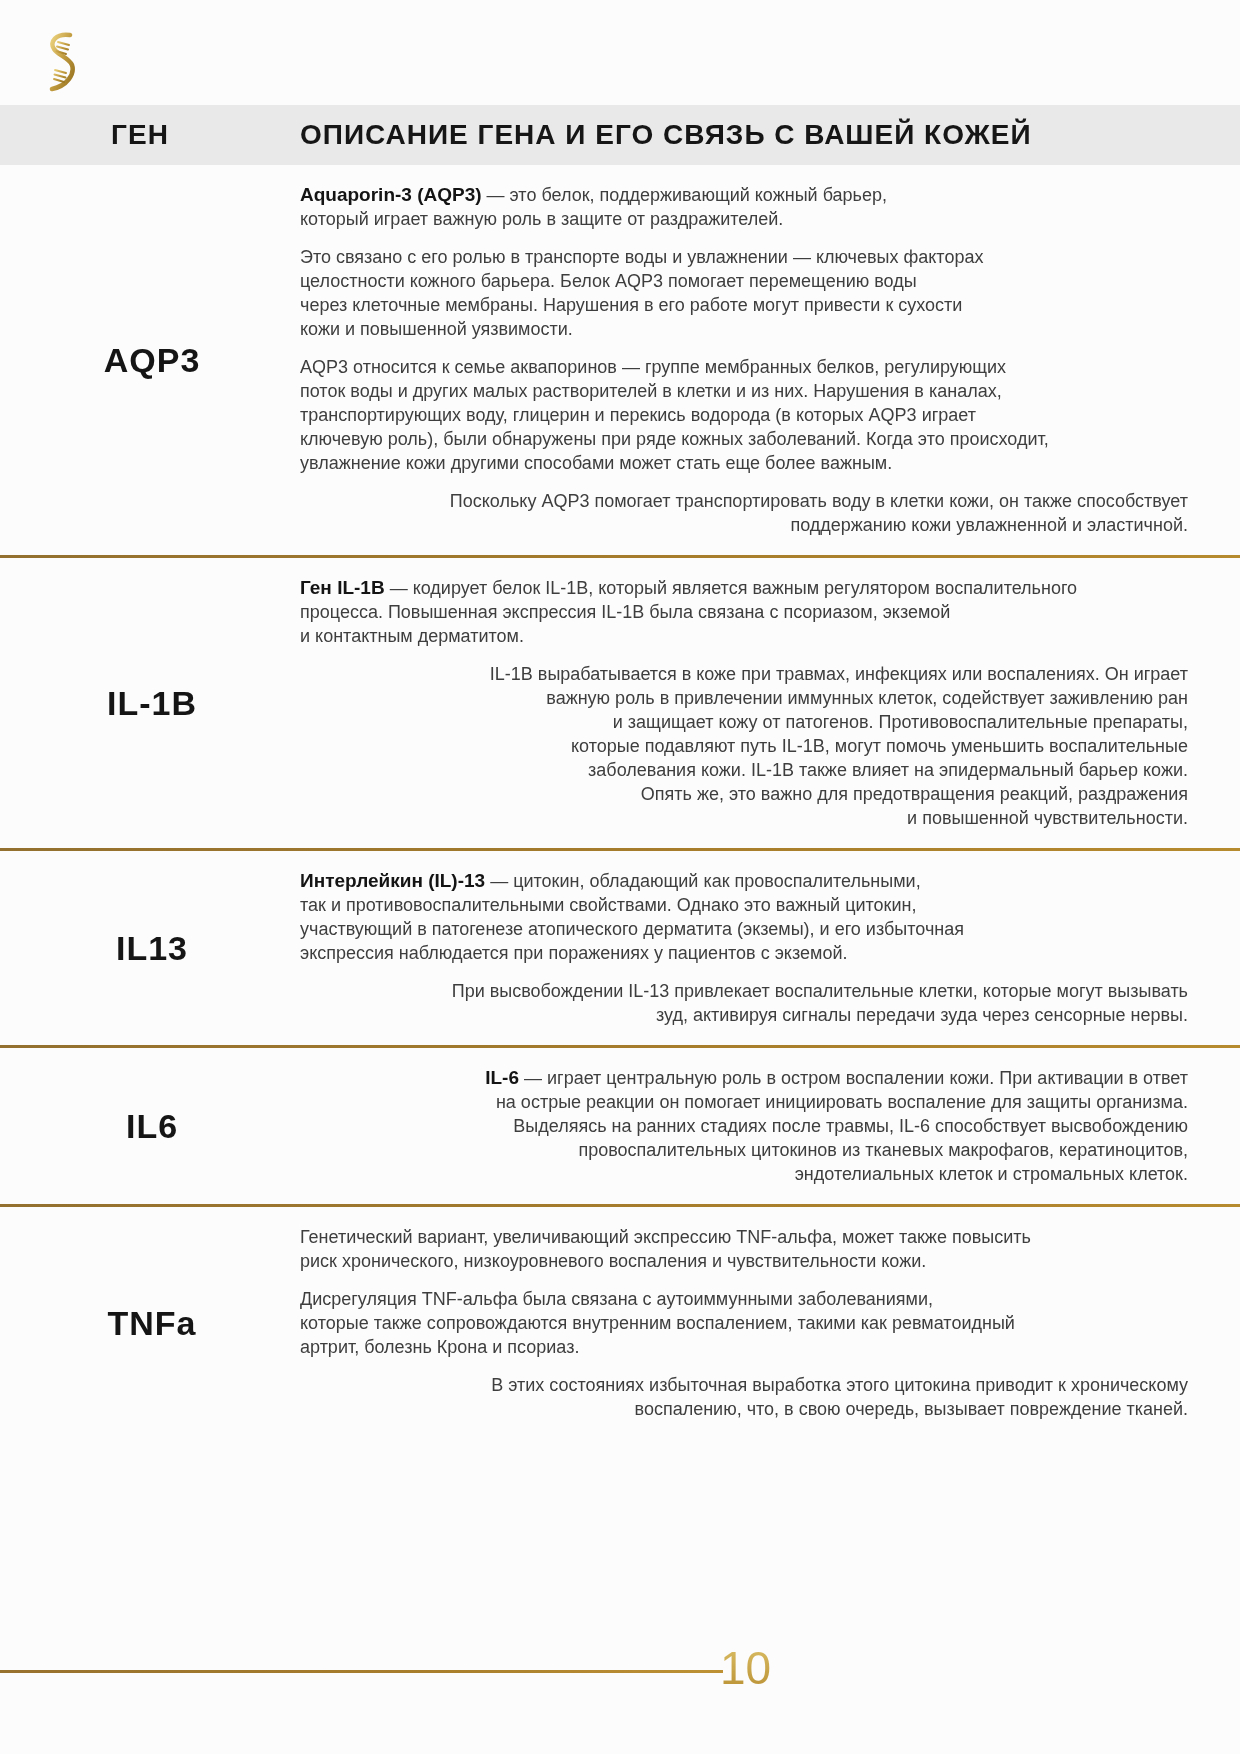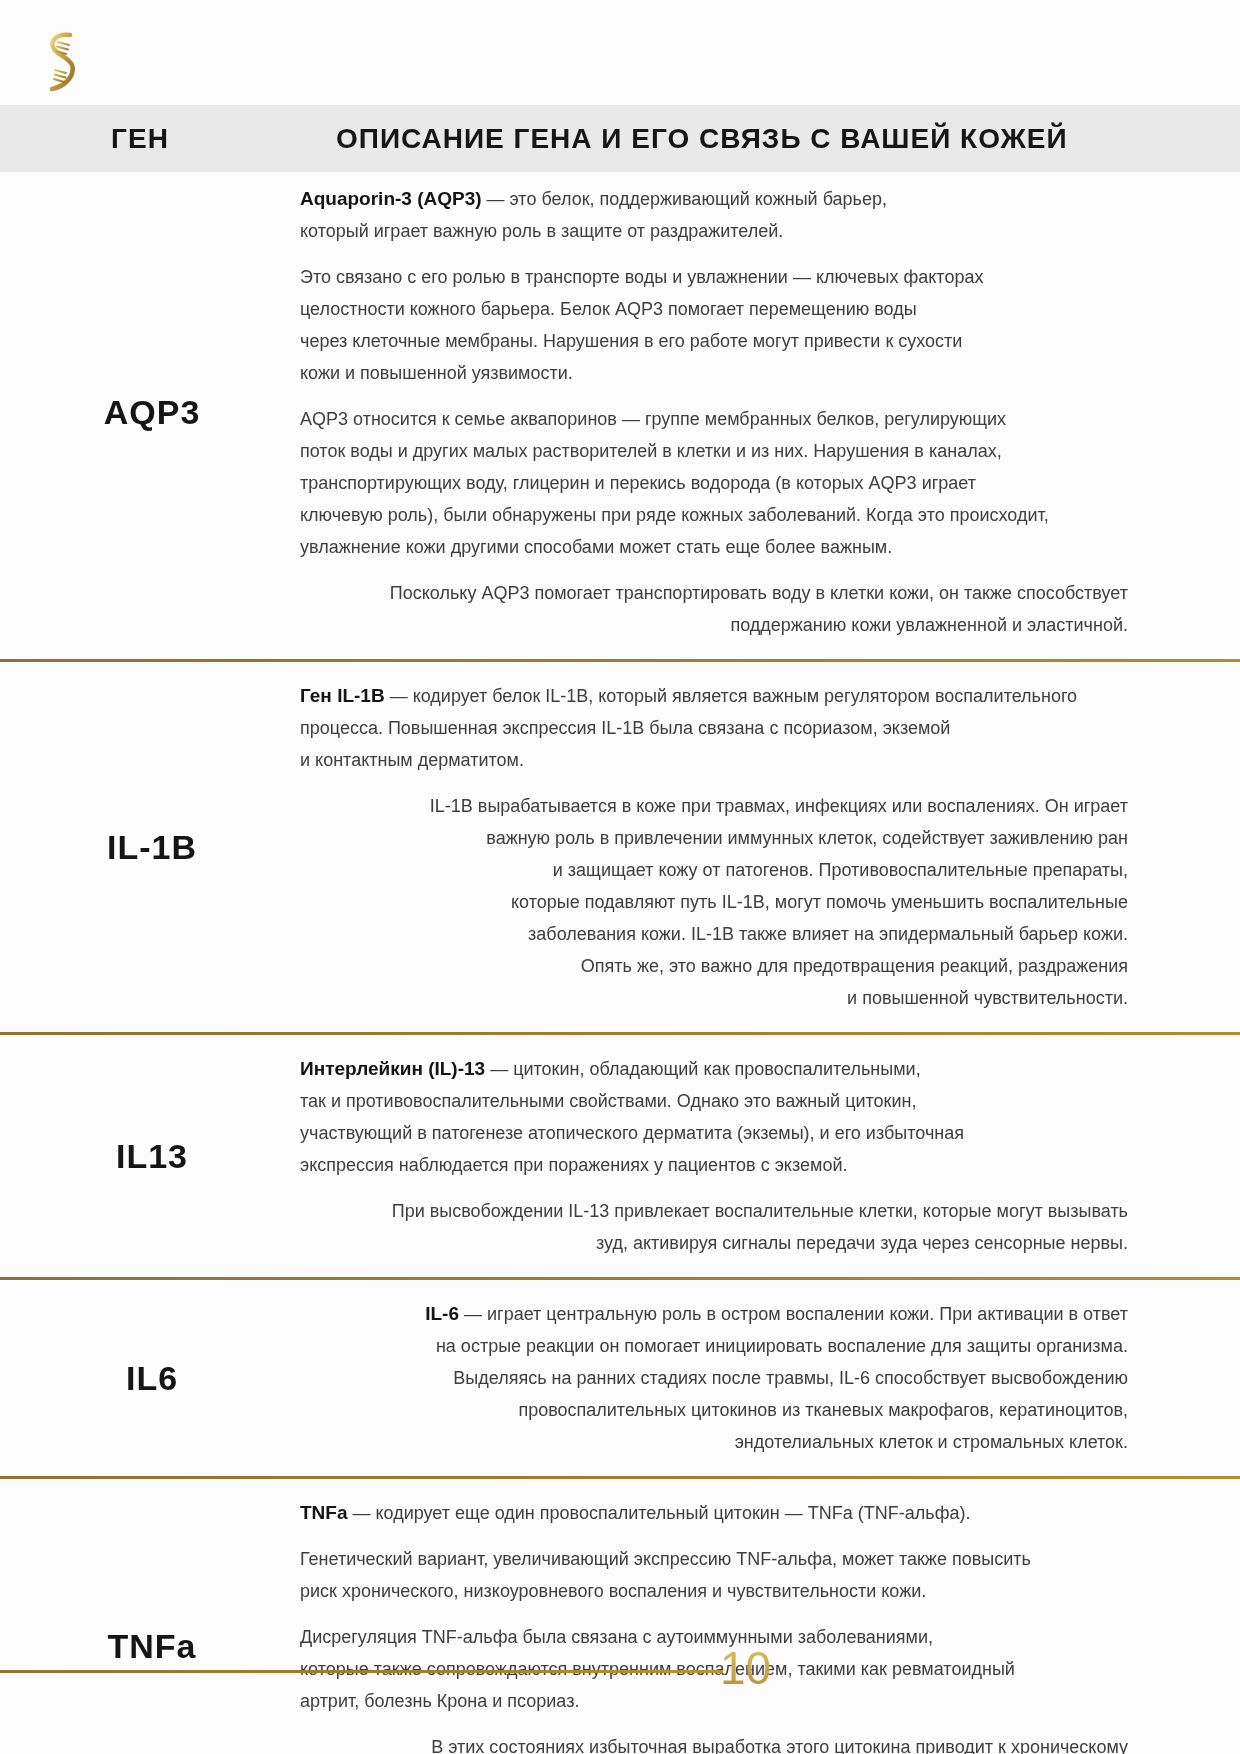--- a/index.html
+++ b/index.html
@@ -8,45 +8,45 @@
     width:1240px;
     height:1754px;
     background:#fcfcfc;
     font-family:"Liberation Sans", sans-serif;
     overflow:hidden;
   }
   
   .logo-wrap{position:absolute;top:32px;left:44px;width:36px;height:60px;}
   
   .table-header{
-    position:absolute;top:105px;left:0;right:0;height:67px;
+    position:absolute;top:105px;left:0;right:0;height:60px;
     background:#e9e9ea;
-    display:grid;grid-template-columns:280px 1fr;align-items:center;gap:36px;
+    display:grid;grid-template-columns:280px 1fr;align-items:center;
   }
   .hdr{
     font-size:28px;font-weight:bold;color:#161616;letter-spacing:1px;
   }
   .hdr-gene{text-align:center;}
   .hdr-desc{padding-left:20px;}
   
   .rows{position:absolute;top:165px;left:0;right:0;}
   .gene-row{
     display:grid;grid-template-columns:280px 1fr;
     padding:18px 0;
     border-bottom:3px solid transparent;
     border-image:linear-gradient(90deg,#93702f 0%,#a77d2c 55%,#b68a2e 100%) 1;
   }
   .gene-row:last-child{border-bottom:none;border-image:none;}
   .gene-cell{display:flex;align-items:center;justify-content:center;margin-left:24px;}
   .gene-label{
     font-size:34px;font-weight:bold;color:#151515;letter-spacing:1px;
   }
   .desc-cell{
-    padding-left:20px;padding-right:112px;
-    font-size:18px;line-height:32px;color:#3e3e3e;
+    padding-left:20px;padding-right:52px;
+    font-size:18px;line-height:24px;color:#3e3e3e;
   }
   .para{margin:0 0 14px 0;white-space:pre-line;}
   .para:last-child{margin-bottom:0;text-align:right;}
   .lead{color:#141414;font-weight:bold;font-size:19px;}
   
   .footer-rule{
     position:absolute;top:1670px;left:0;width:723px;height:3px;
     background:linear-gradient(90deg,#97712e 0%,#a87e2c 60%,#bd9134 100%);
   }
   .page-number{
@@ -146,21 +146,20 @@
 провоспалительных цитокинов из тканевых макрофагов, кератиноцитов,
 эндотелиальных клеток и стромальных клеток.</span></p>
         </div>
   </section>
 
   <section class="gene-row">
     <div class="gene-cell">
       <div class="gene-label">TNFa</div>
     </div>
     <div class="desc-cell">
-          <p class="para"><strong class="lead">TNFa</strong><span> — кодирует еще один провоспалительный цитокин — TNFa (TNF-альфа).</span></p>
           <p class="para">Генетический вариант, увеличивающий экспрессию TNF-альфа, может также повысить
 риск хронического, низкоуровневого воспаления и чувствительности кожи.</p>
           <p class="para">Дисрегуляция TNF-альфа была связана с аутоиммунными заболеваниями,
 которые также сопровождаются внутренним воспалением, такими как ревматоидный
 артрит, болезнь Крона и псориаз.</p>
           <p class="para">В этих состояниях избыточная выработка этого цитокина приводит к хроническому
 воспалению, что, в свою очередь, вызывает повреждение тканей.</p>
         </div>
   </section>
 </main>

